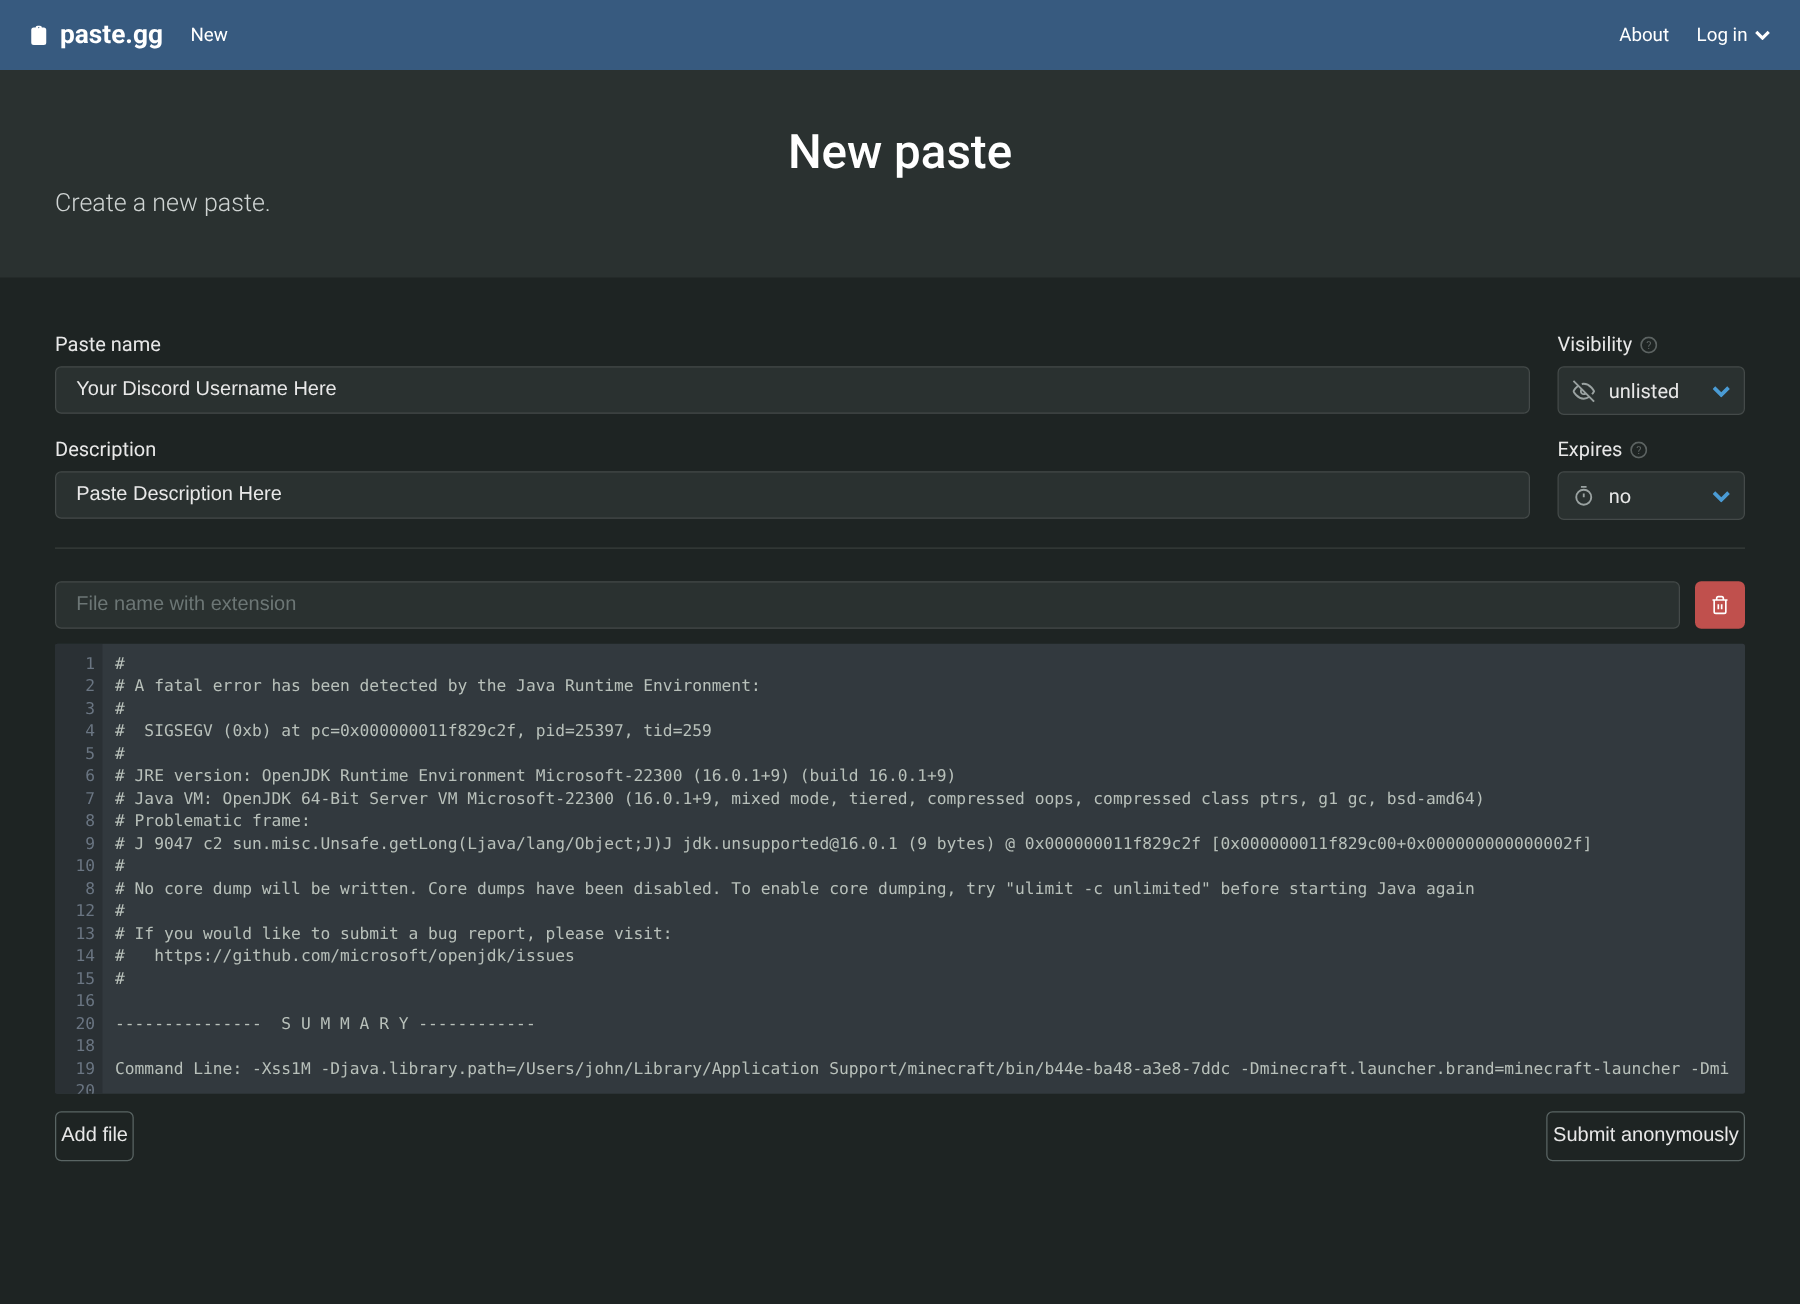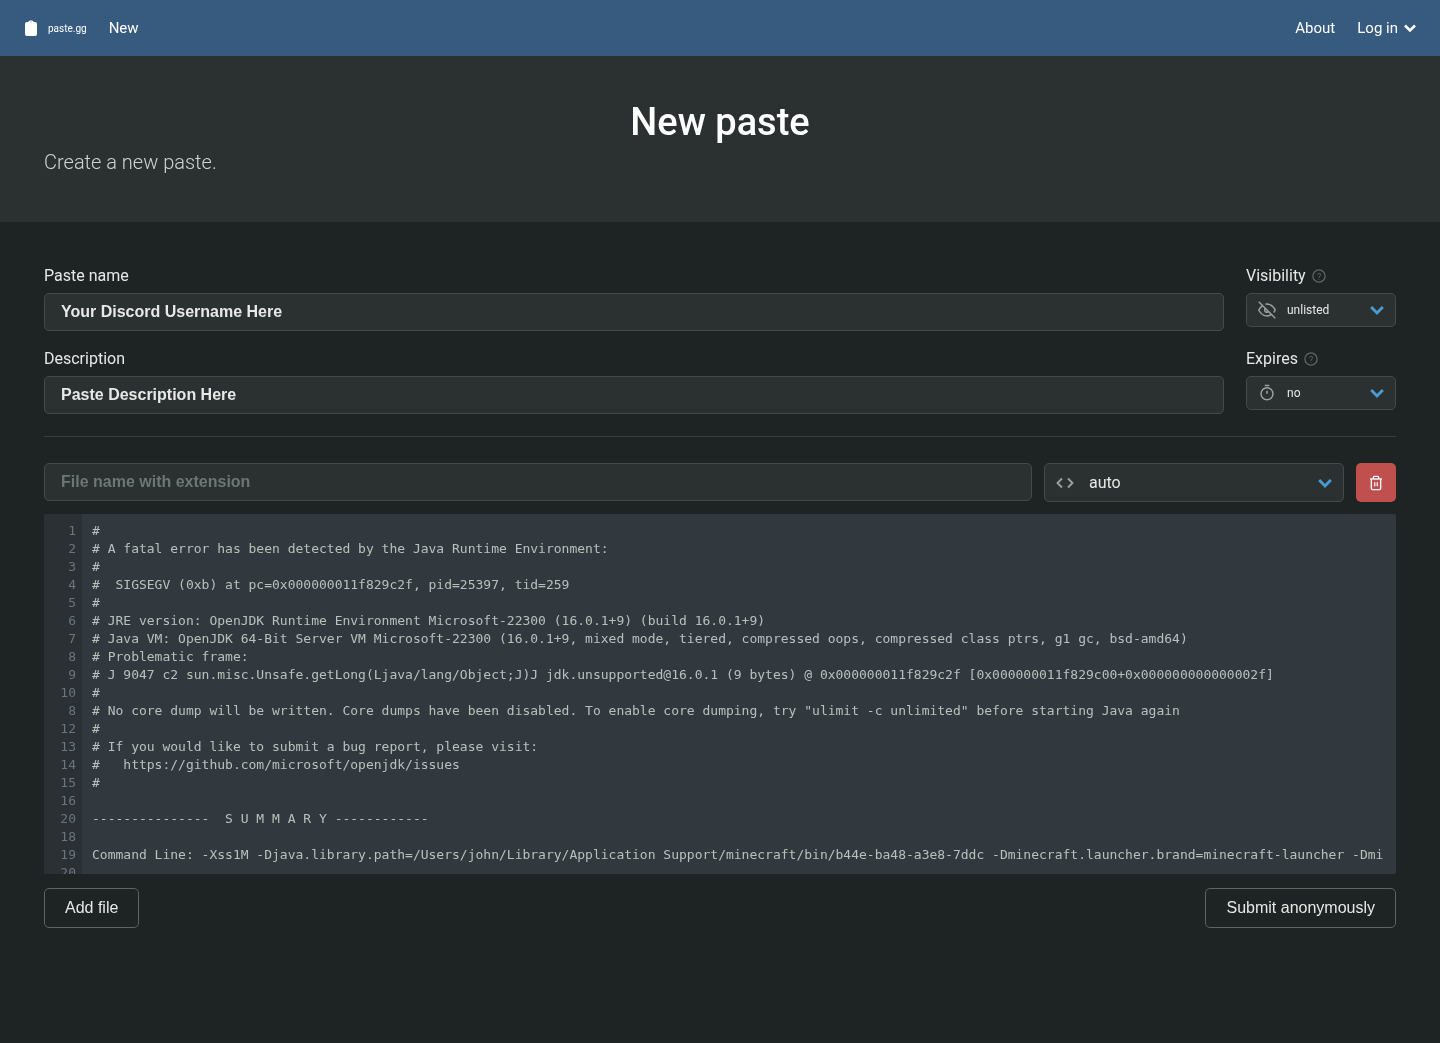--- a/index.html
+++ b/index.html
@@ -12,21 +12,21 @@
 }
 .navbar {
   background: #375a7f;
   display: flex;
   justify-content: space-between;
   align-items: center;
   padding: 0 24px;
   height: 56px;
 }
 .nav-left, .nav-right { display: flex; align-items: center; gap: 22px; }
-.brand { display: flex; align-items: center; gap: 10px; color: #fff; font-size: 10px; font-weight: 400; }
+.brand { display: flex; align-items: center; gap: 10px; color: #fff; font-size: 21px; font-weight: 700; }
 .nav-link { color: #fff; font-size: 15px; cursor: pointer; display: flex; align-items: center; gap: 6px; }
 
 .hero {
   background: #2a3130;
   padding: 44px 44px 48px;
 }
 .hero h1 { font-size: 38px; font-weight: 500; margin-bottom: 6px; color: #fff; text-align: center; }
 .hero p { font-size: 20px; color: #cfd4d3; font-weight: 300; }
 
 .container { padding: 44px; }
@@ -39,36 +39,35 @@
 .help-icon { width: 14px; height: 14px; opacity: 0.5; }
 
 .input-text {
   width: 100%;
   background: #2a3130;
   border: 1px solid #444a49;
   border-radius: 5px;
   padding: 9px 16px;
   color: #e8e8e8;
   font-size: 16px;
-  font-weight: bold;
 }
 .input-text::placeholder { color: #6c7675; }
 
 .select-wrap {
   position: relative;
   width: 100%;
 }
 .select-box {
   width: 100%;
   background: #2a3130;
   border: 1px solid #444a49;
   border-radius: 5px;
   padding: 9px 40px 9px 40px;
   color: #e8e8e8;
-  font-size: 12px;
+  font-size: 16px;
   cursor: pointer;
 }
 .select-icon-left {
   position: absolute;
   left: 12px;
   top: 50%;
   transform: translateY(-50%);
   width: 18px;
   height: 18px;
   color: #9aa2a1;
@@ -134,21 +133,21 @@
   white-space: pre;
   overflow: hidden;
 }
 .code div { height: 18px; }
 
 .actions { display: flex; justify-content: space-between; margin-top: 14px; }
 .btn {
   background: transparent;
   border: 1px solid #5a6564;
   border-radius: 5px;
-  padding: 10px 20px;
+  padding: 10px 4px;
   color: #e8e8e8;
   font-size: 16px;
   cursor: pointer;
 }
 
 svg { display: block; }
 </style>
 </head>
 <body>
 
@@ -234,30 +233,20 @@
           </svg>
       </div>
     </div>
   </div>
 
   <hr>
 
   <div class="file-row">
     <div class="file-name-wrap">
       <input class="input-text" placeholder="File name with extension" style="">
-    </div>
-    <div class="file-lang-wrap">
-      <svg class="select-icon-left" viewBox="0 0 24 24" fill="none" stroke="#9aa2a1" stroke-width="2.5">
-          <polyline points="16 18 22 12 16 6"></polyline>
-          <polyline points="8 6 2 12 8 18"></polyline>
-        </svg>
-      <div class="file-lang-box">auto</div>
-      <svg class="select-chevron" width="14" height="10" viewBox="0 0 12 8" fill="none" stroke="#4a9bd4" stroke-width="2.5">
-          <path d="M1 1.5 6 6.5 11 1.5"></path>
-        </svg>
     </div>
     <button class="trash-btn">
       <svg width="16" height="18" viewBox="0 0 24 24" fill="none" stroke="#fff" stroke-width="2">
           <polyline points="3 6 5 6 21 6"></polyline>
           <path d="M19 6v14a2 2 0 0 1-2 2H7a2 2 0 0 1-2-2V6m3 0V4a2 2 0 0 1 2-2h4a2 2 0 0 1 2 2v2"></path>
           <line x1="10" y1="11" x2="10" y2="17"></line>
           <line x1="14" y1="11" x2="14" y2="17"></line>
         </svg>
     </button>
   </div>

